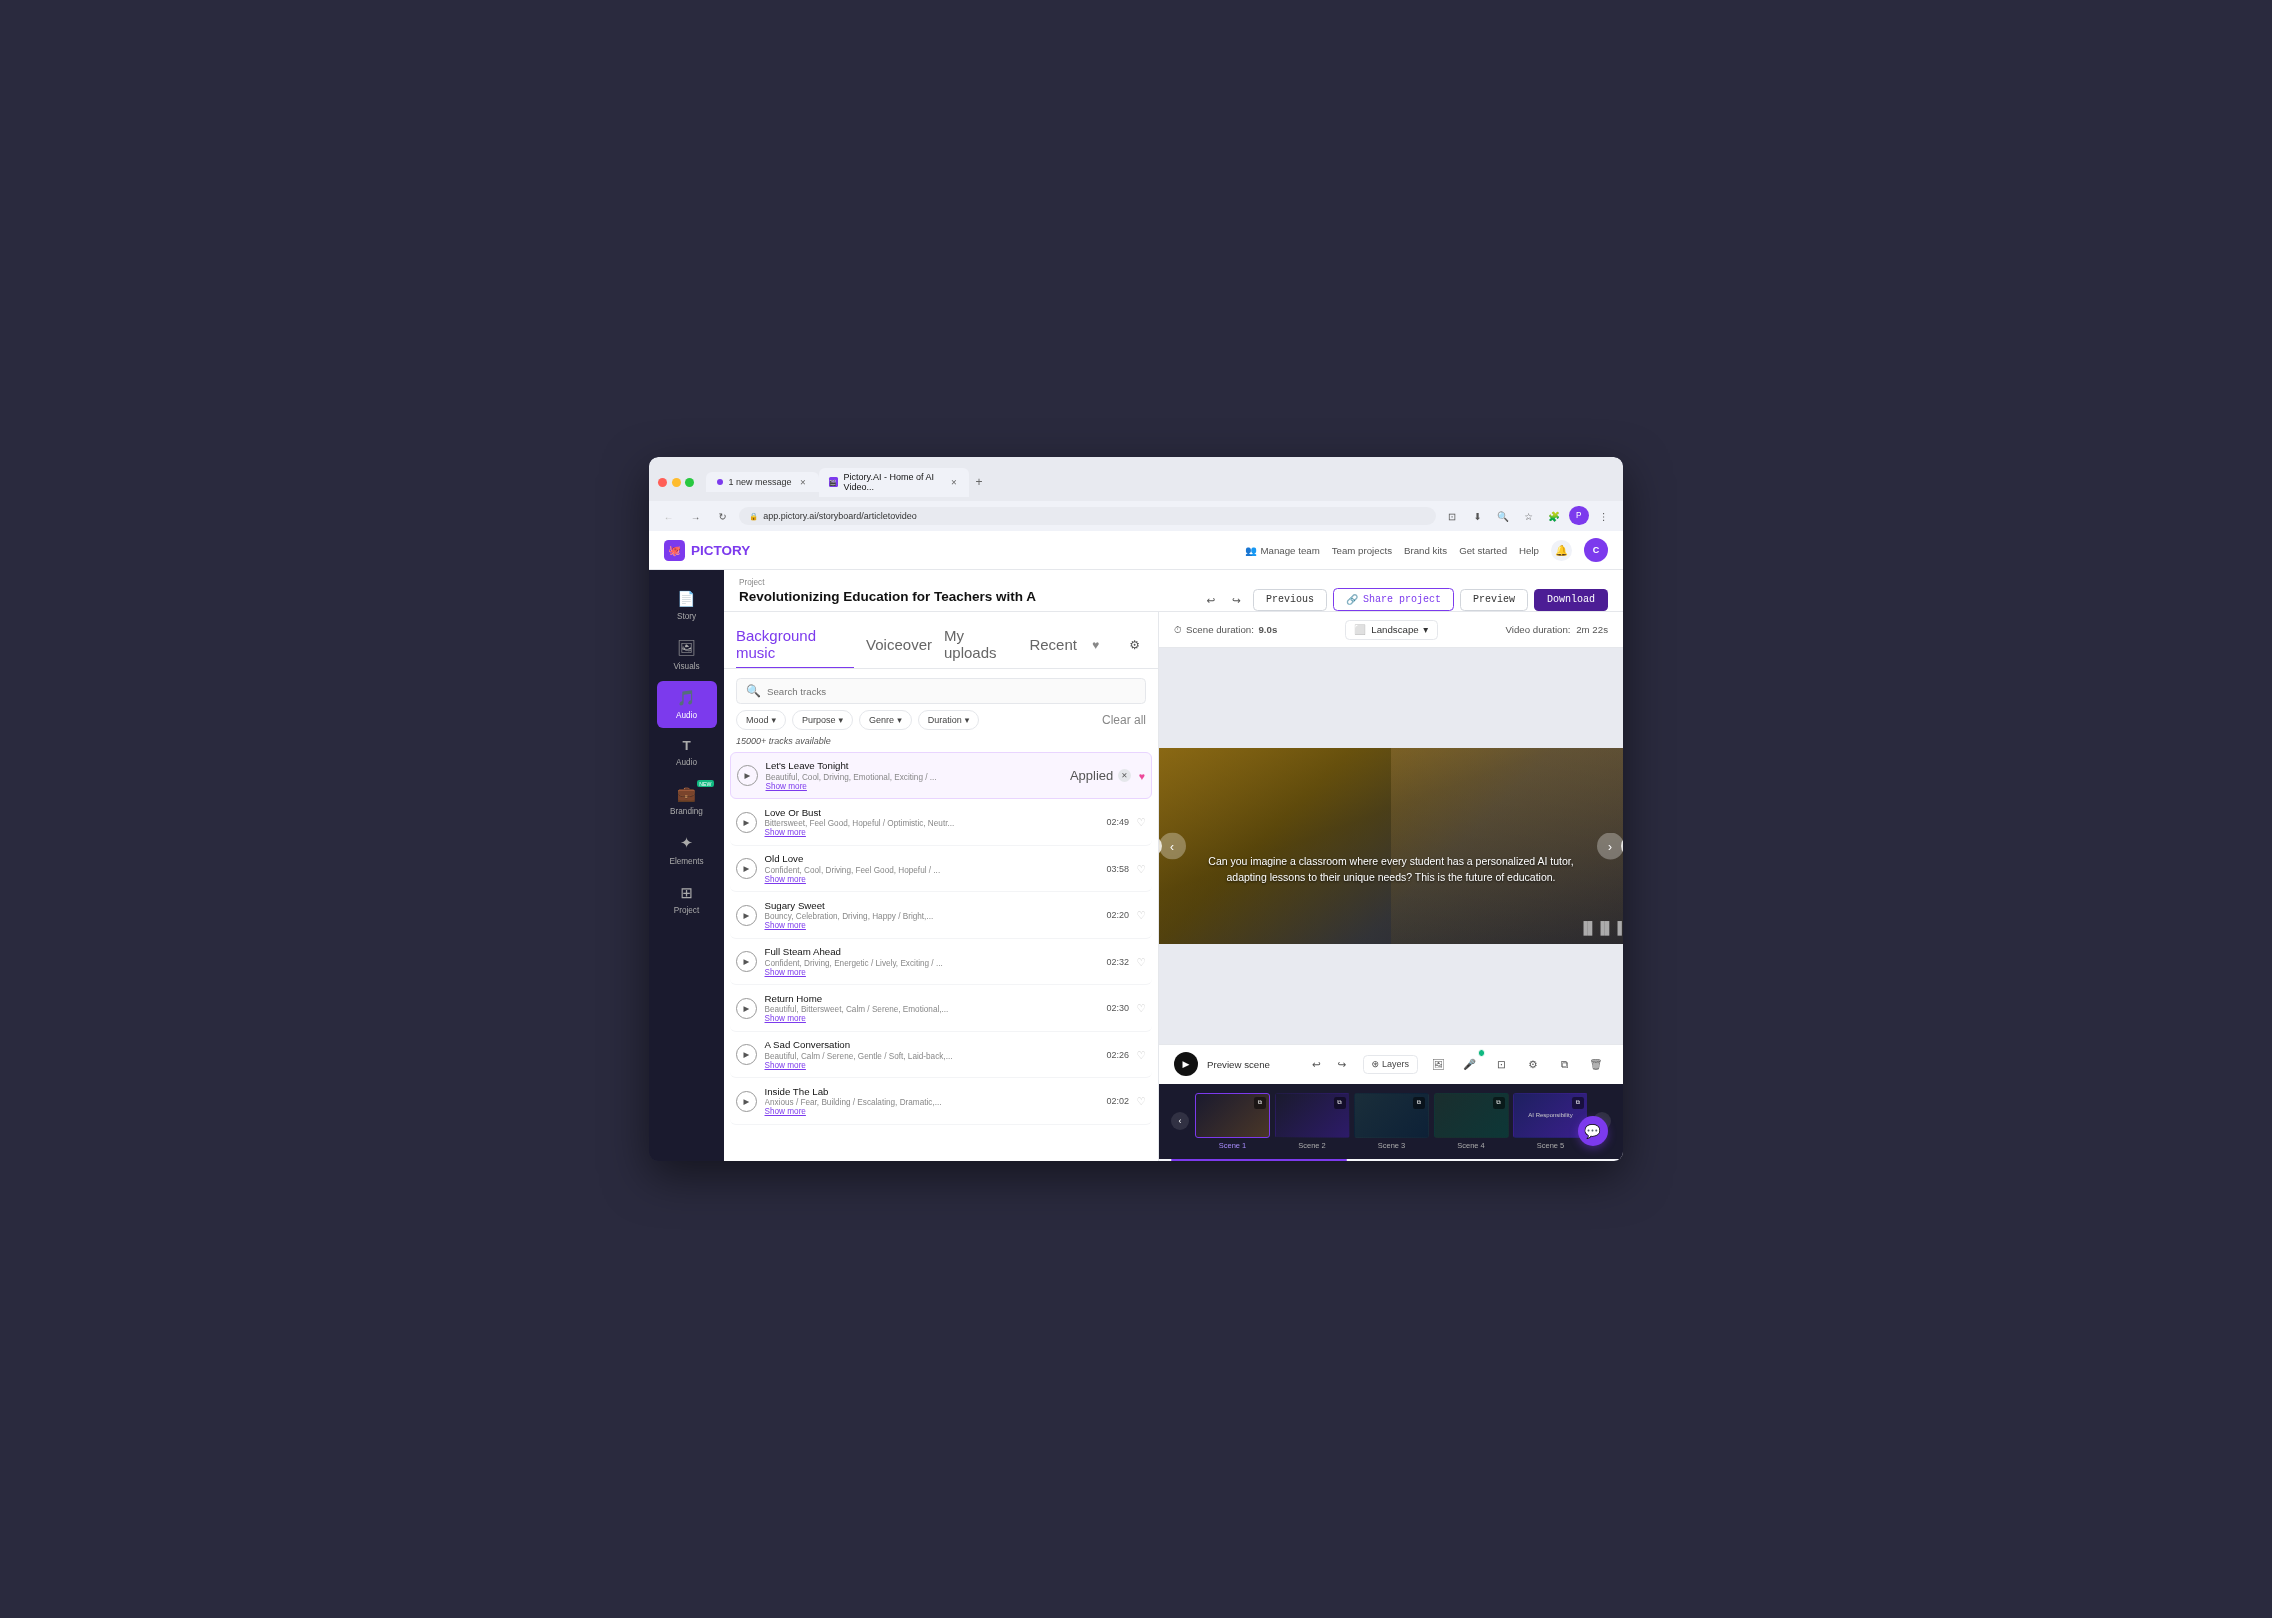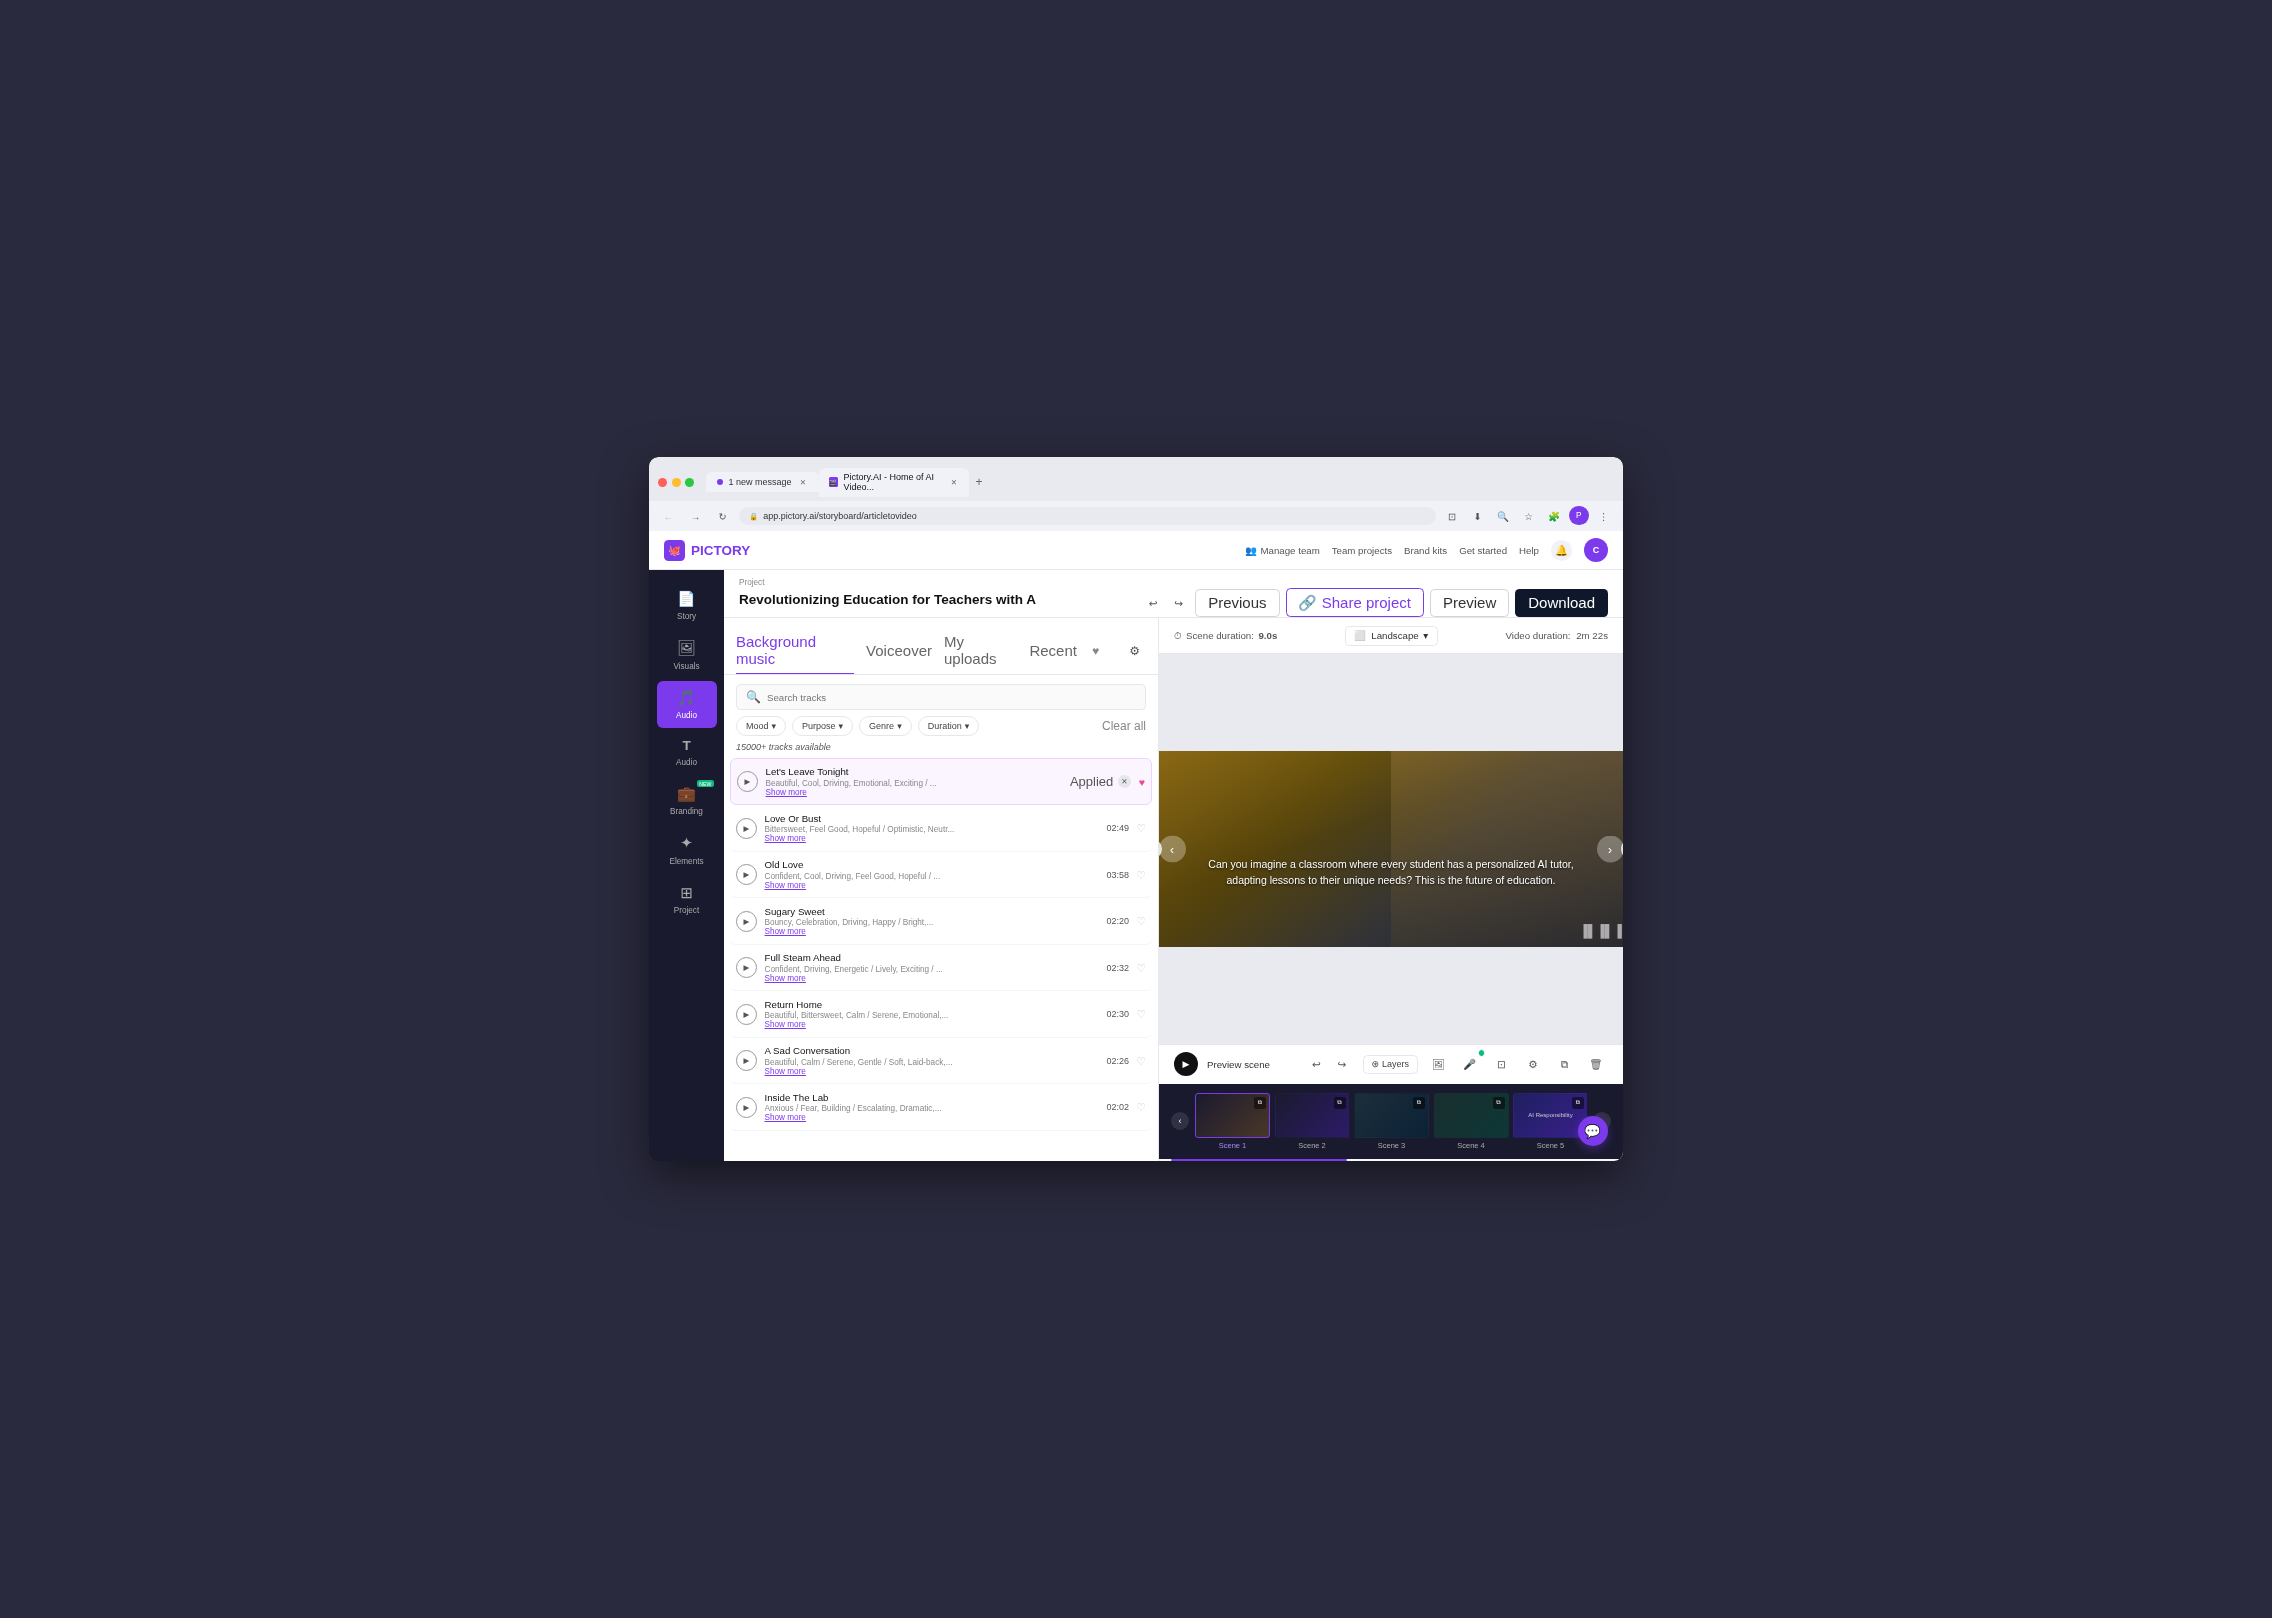--- a/index.html
+++ b/index.html
@@ -238,31 +238,32 @@
       color: #111;
       margin-bottom: 6px;
     }
     .project-toolbar-spacer { flex: 1; }
     .btn {
       display: flex;
       align-items: center;
       gap: 4.5px;
       padding: 4.5px 12px;
       border-radius: 4.5px;
-      font-size: 15px;
+      font-size: 10px;
       cursor: pointer;
       border: 0.7px solid transparent;
+      font-family: Liberation Mono, monospace;
     }
     .btn-outline {
       border-color: #d1d5db;
       background: white;
       color: #333;
     }
     .btn-primary {
-      background: #0f172a;
+      background: #4c1d95;
       color: white;
     }
     .btn-share {
       background: white;
       border-color: #7c3aed;
       color: #7c3aed;
     }
 
     
     .content-area {

